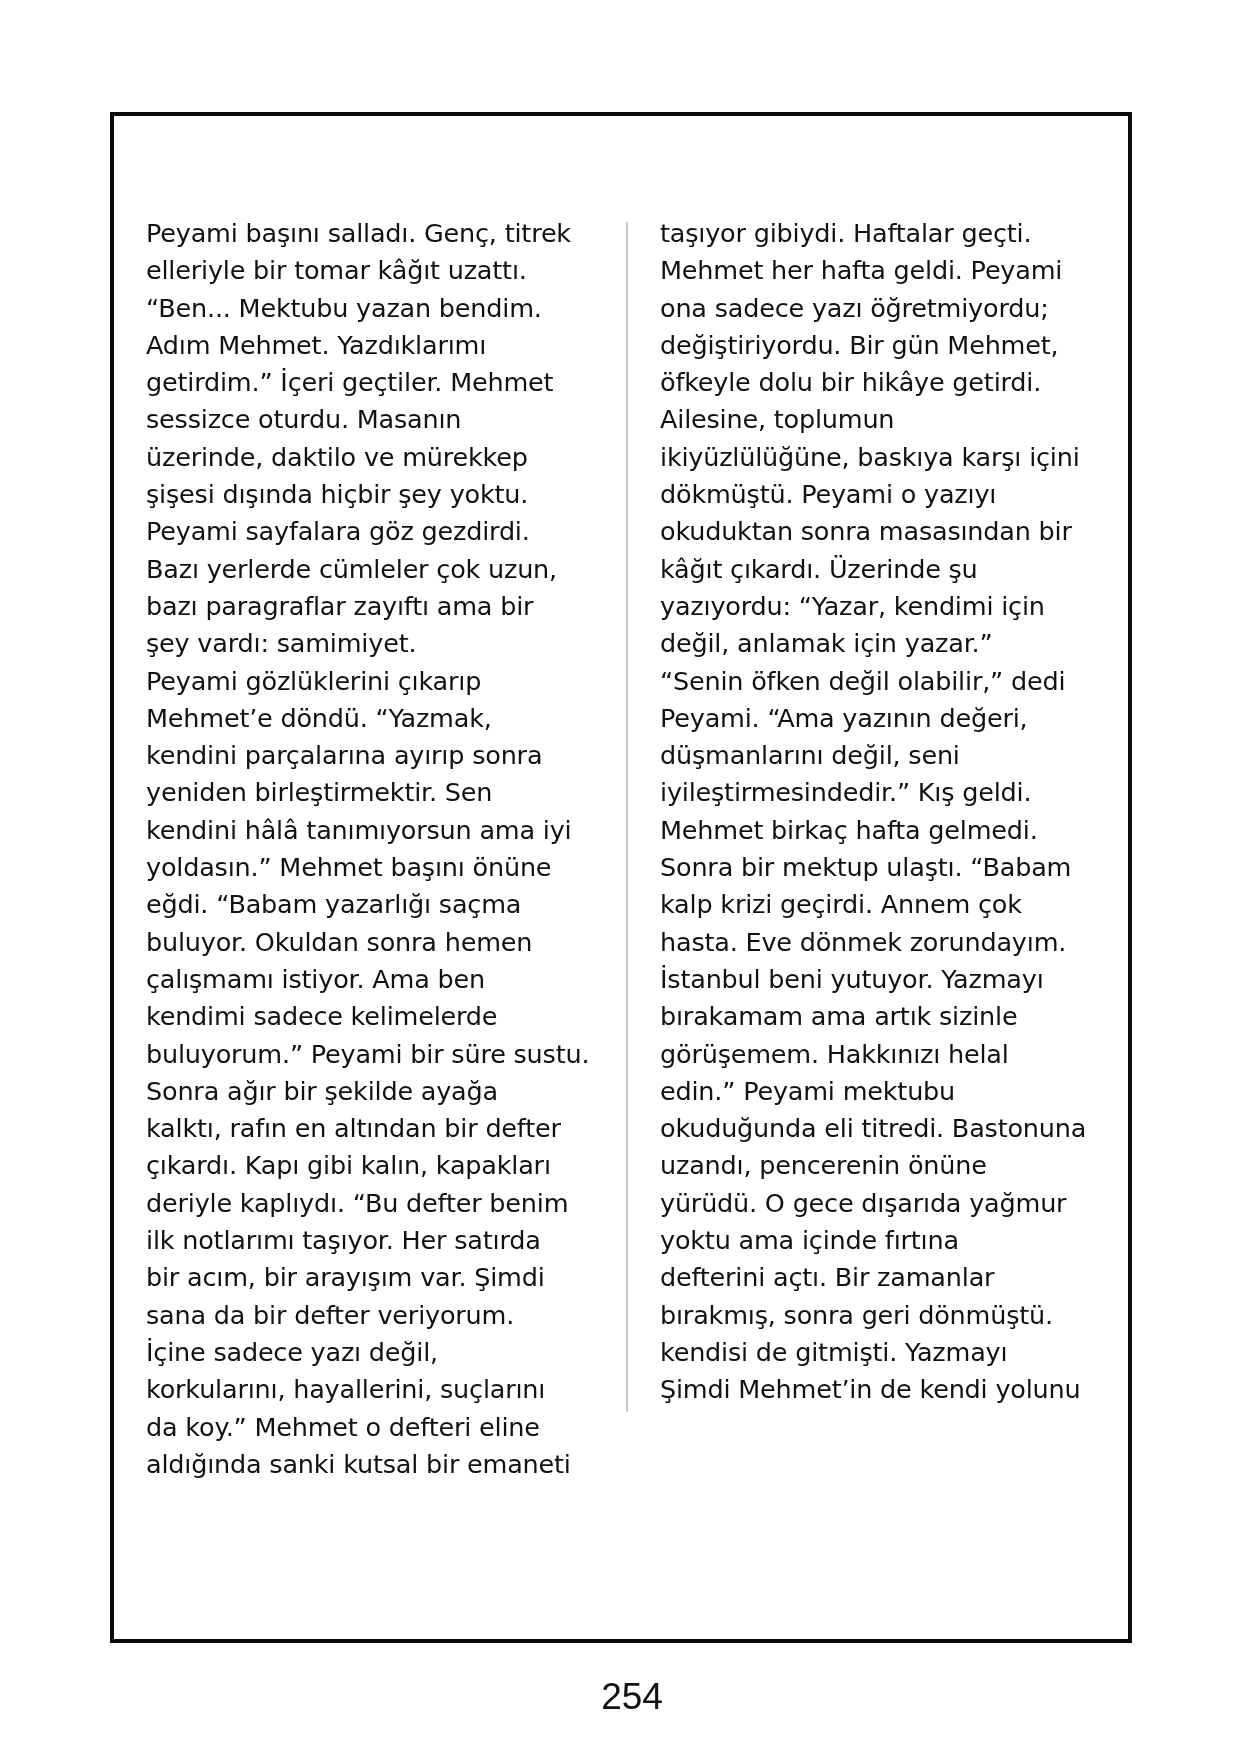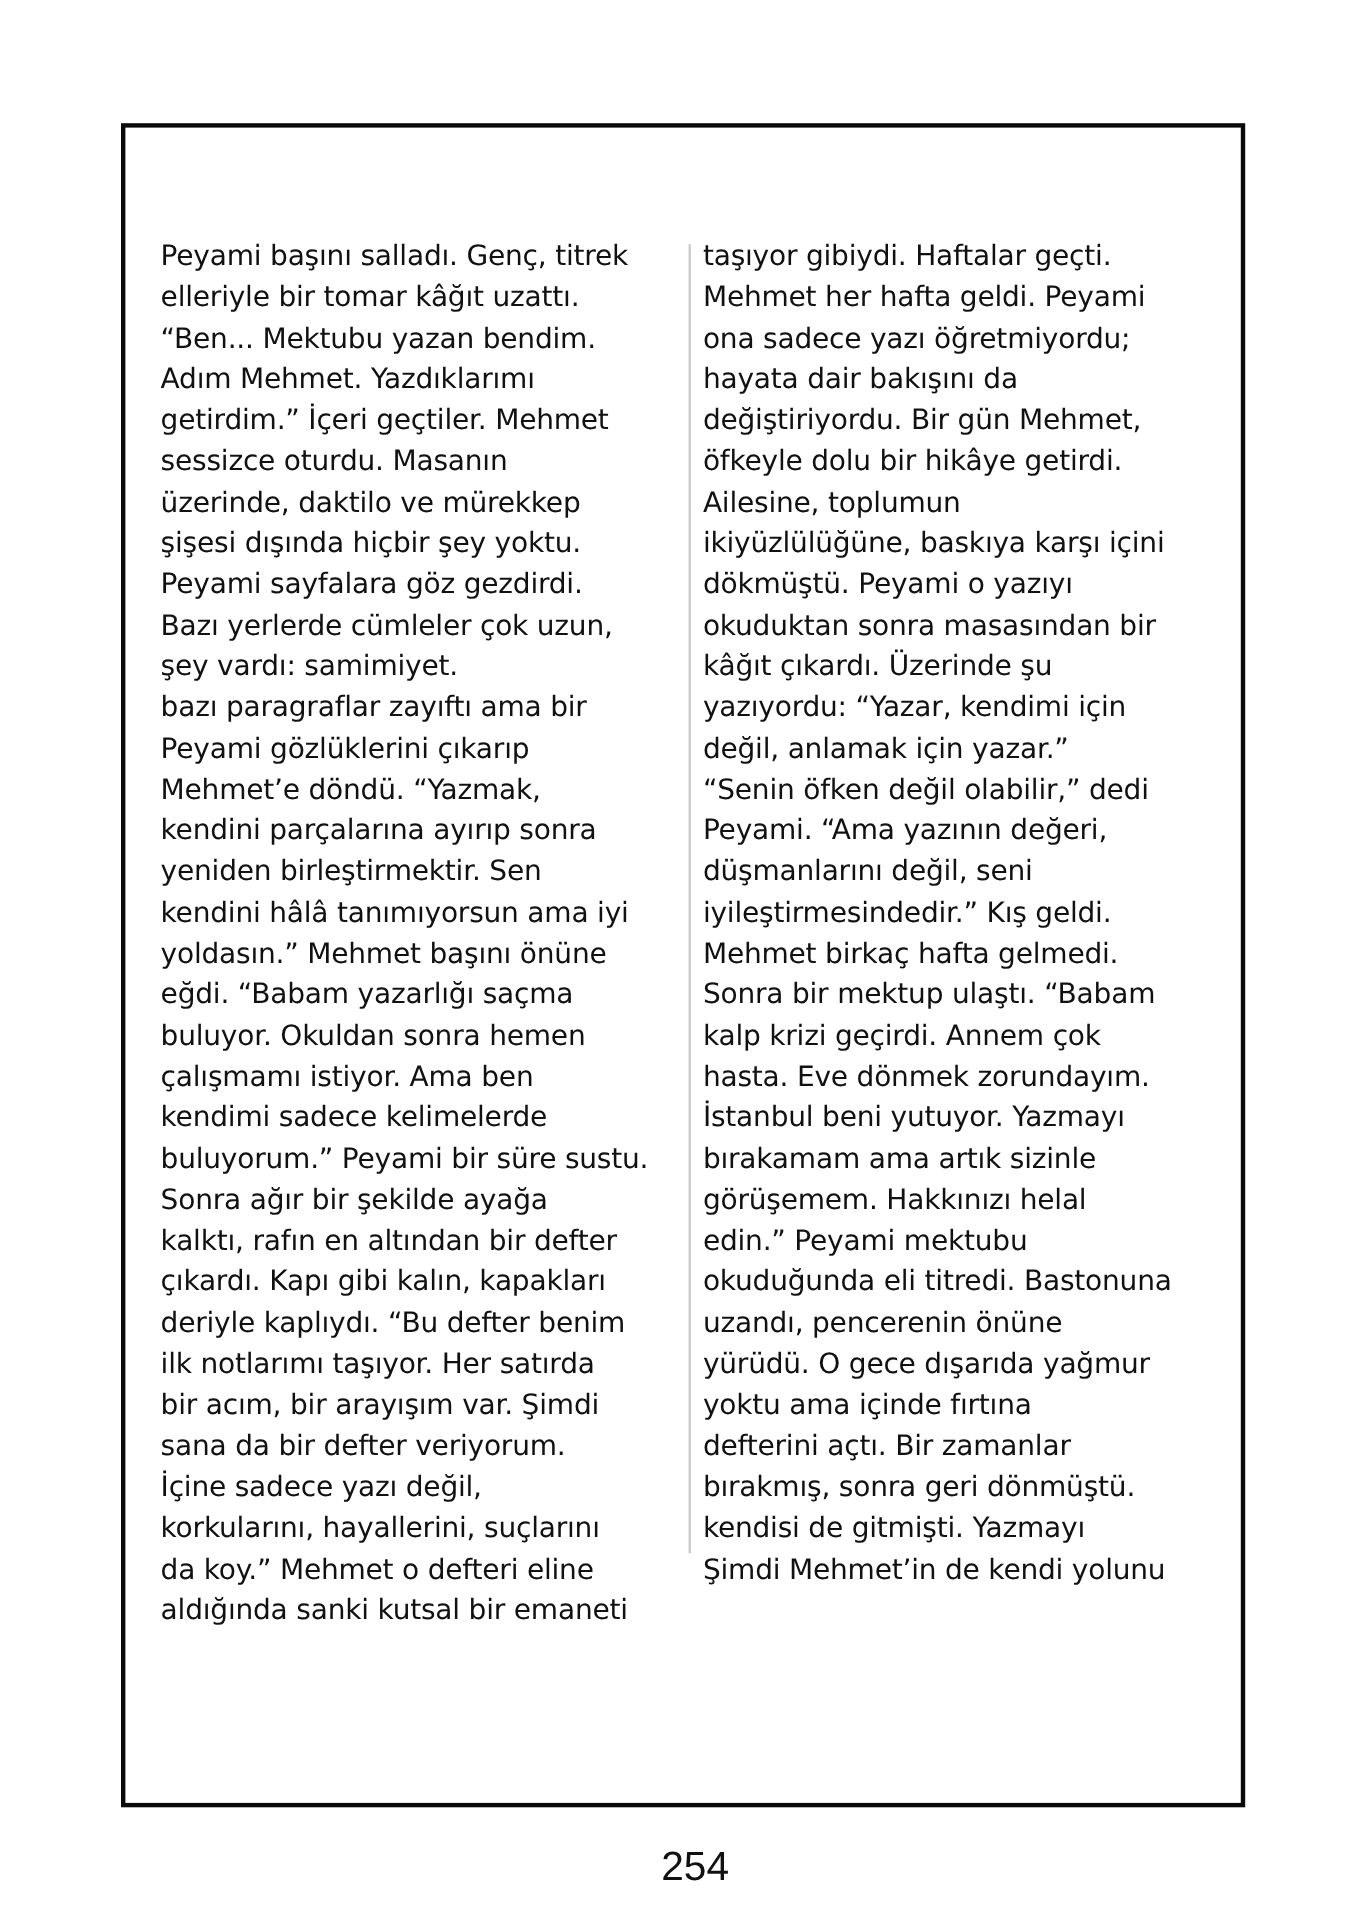--- a/index.html
+++ b/index.html
@@ -34,21 +34,21 @@
     }
     .column .line {
       display: block;
       height: 37.3px;
     }
     .col-left {
       left: 146px;
       width: 460px;
     }
     .col-right {
-      left: 639px;
+      left: 660px;
       width: 460px;
     }
     .divider {
       position: absolute;
       left: 626px;
       top: 222px;
       width: 2px;
       height: 1190px;
       background: #c9c9c9;
     }
@@ -72,22 +72,22 @@
     <span class="line">Peyami başını salladı. Genç, titrek</span>
     <span class="line">elleriyle bir tomar kâğıt uzattı.</span>
     <span class="line">“Ben... Mektubu yazan bendim.</span>
     <span class="line">Adım Mehmet. Yazdıklarımı</span>
     <span class="line">getirdim.” İçeri geçtiler. Mehmet</span>
     <span class="line">sessizce oturdu. Masanın</span>
     <span class="line">üzerinde, daktilo ve mürekkep</span>
     <span class="line">şişesi dışında hiçbir şey yoktu.</span>
     <span class="line">Peyami sayfalara göz gezdirdi.</span>
     <span class="line">Bazı yerlerde cümleler çok uzun,</span>
+    <span class="line">bazı paragraflar zayıftı ama bir</span>
     <span class="line">şey vardı: samimiyet.</span>
-    <span class="line">bazı paragraflar zayıftı ama bir</span>
     <span class="line">Peyami gözlüklerini çıkarıp</span>
     <span class="line">Mehmet’e döndü. “Yazmak,</span>
     <span class="line">kendini parçalarına ayırıp sonra</span>
     <span class="line">yeniden birleştirmektir. Sen</span>
     <span class="line">kendini hâlâ tanımıyorsun ama iyi</span>
     <span class="line">yoldasın.” Mehmet başını önüne</span>
     <span class="line">eğdi. “Babam yazarlığı saçma</span>
     <span class="line">buluyor. Okuldan sonra hemen</span>
     <span class="line">çalışmamı istiyor. Ama ben</span>
     <span class="line">kendimi sadece kelimelerde</span>
@@ -104,21 +104,20 @@
     <span class="line">da koy.” Mehmet o defteri eline</span>
     <span class="line">aldığında sanki kutsal bir emaneti</span>
   </div>
 
 <div class="divider"></div>
 
 <div class="column col-right" id="col-right">
     <span class="line">taşıyor gibiydi. Haftalar geçti.</span>
     <span class="line">Mehmet her hafta geldi. Peyami</span>
     <span class="line">ona sadece yazı öğretmiyordu;</span>
-    <span class="line">hayata dair bakışını da</span>
     <span class="line">değiştiriyordu. Bir gün Mehmet,</span>
     <span class="line">öfkeyle dolu bir hikâye getirdi.</span>
     <span class="line">Ailesine, toplumun</span>
     <span class="line">ikiyüzlülüğüne, baskıya karşı içini</span>
     <span class="line">dökmüştü. Peyami o yazıyı</span>
     <span class="line">okuduktan sonra masasından bir</span>
     <span class="line">kâğıt çıkardı. Üzerinde şu</span>
     <span class="line">yazıyordu: “Yazar, kendimi için</span>
     <span class="line">değil, anlamak için yazar.”</span>
     <span class="line">“Senin öfken değil olabilir,” dedi</span>

